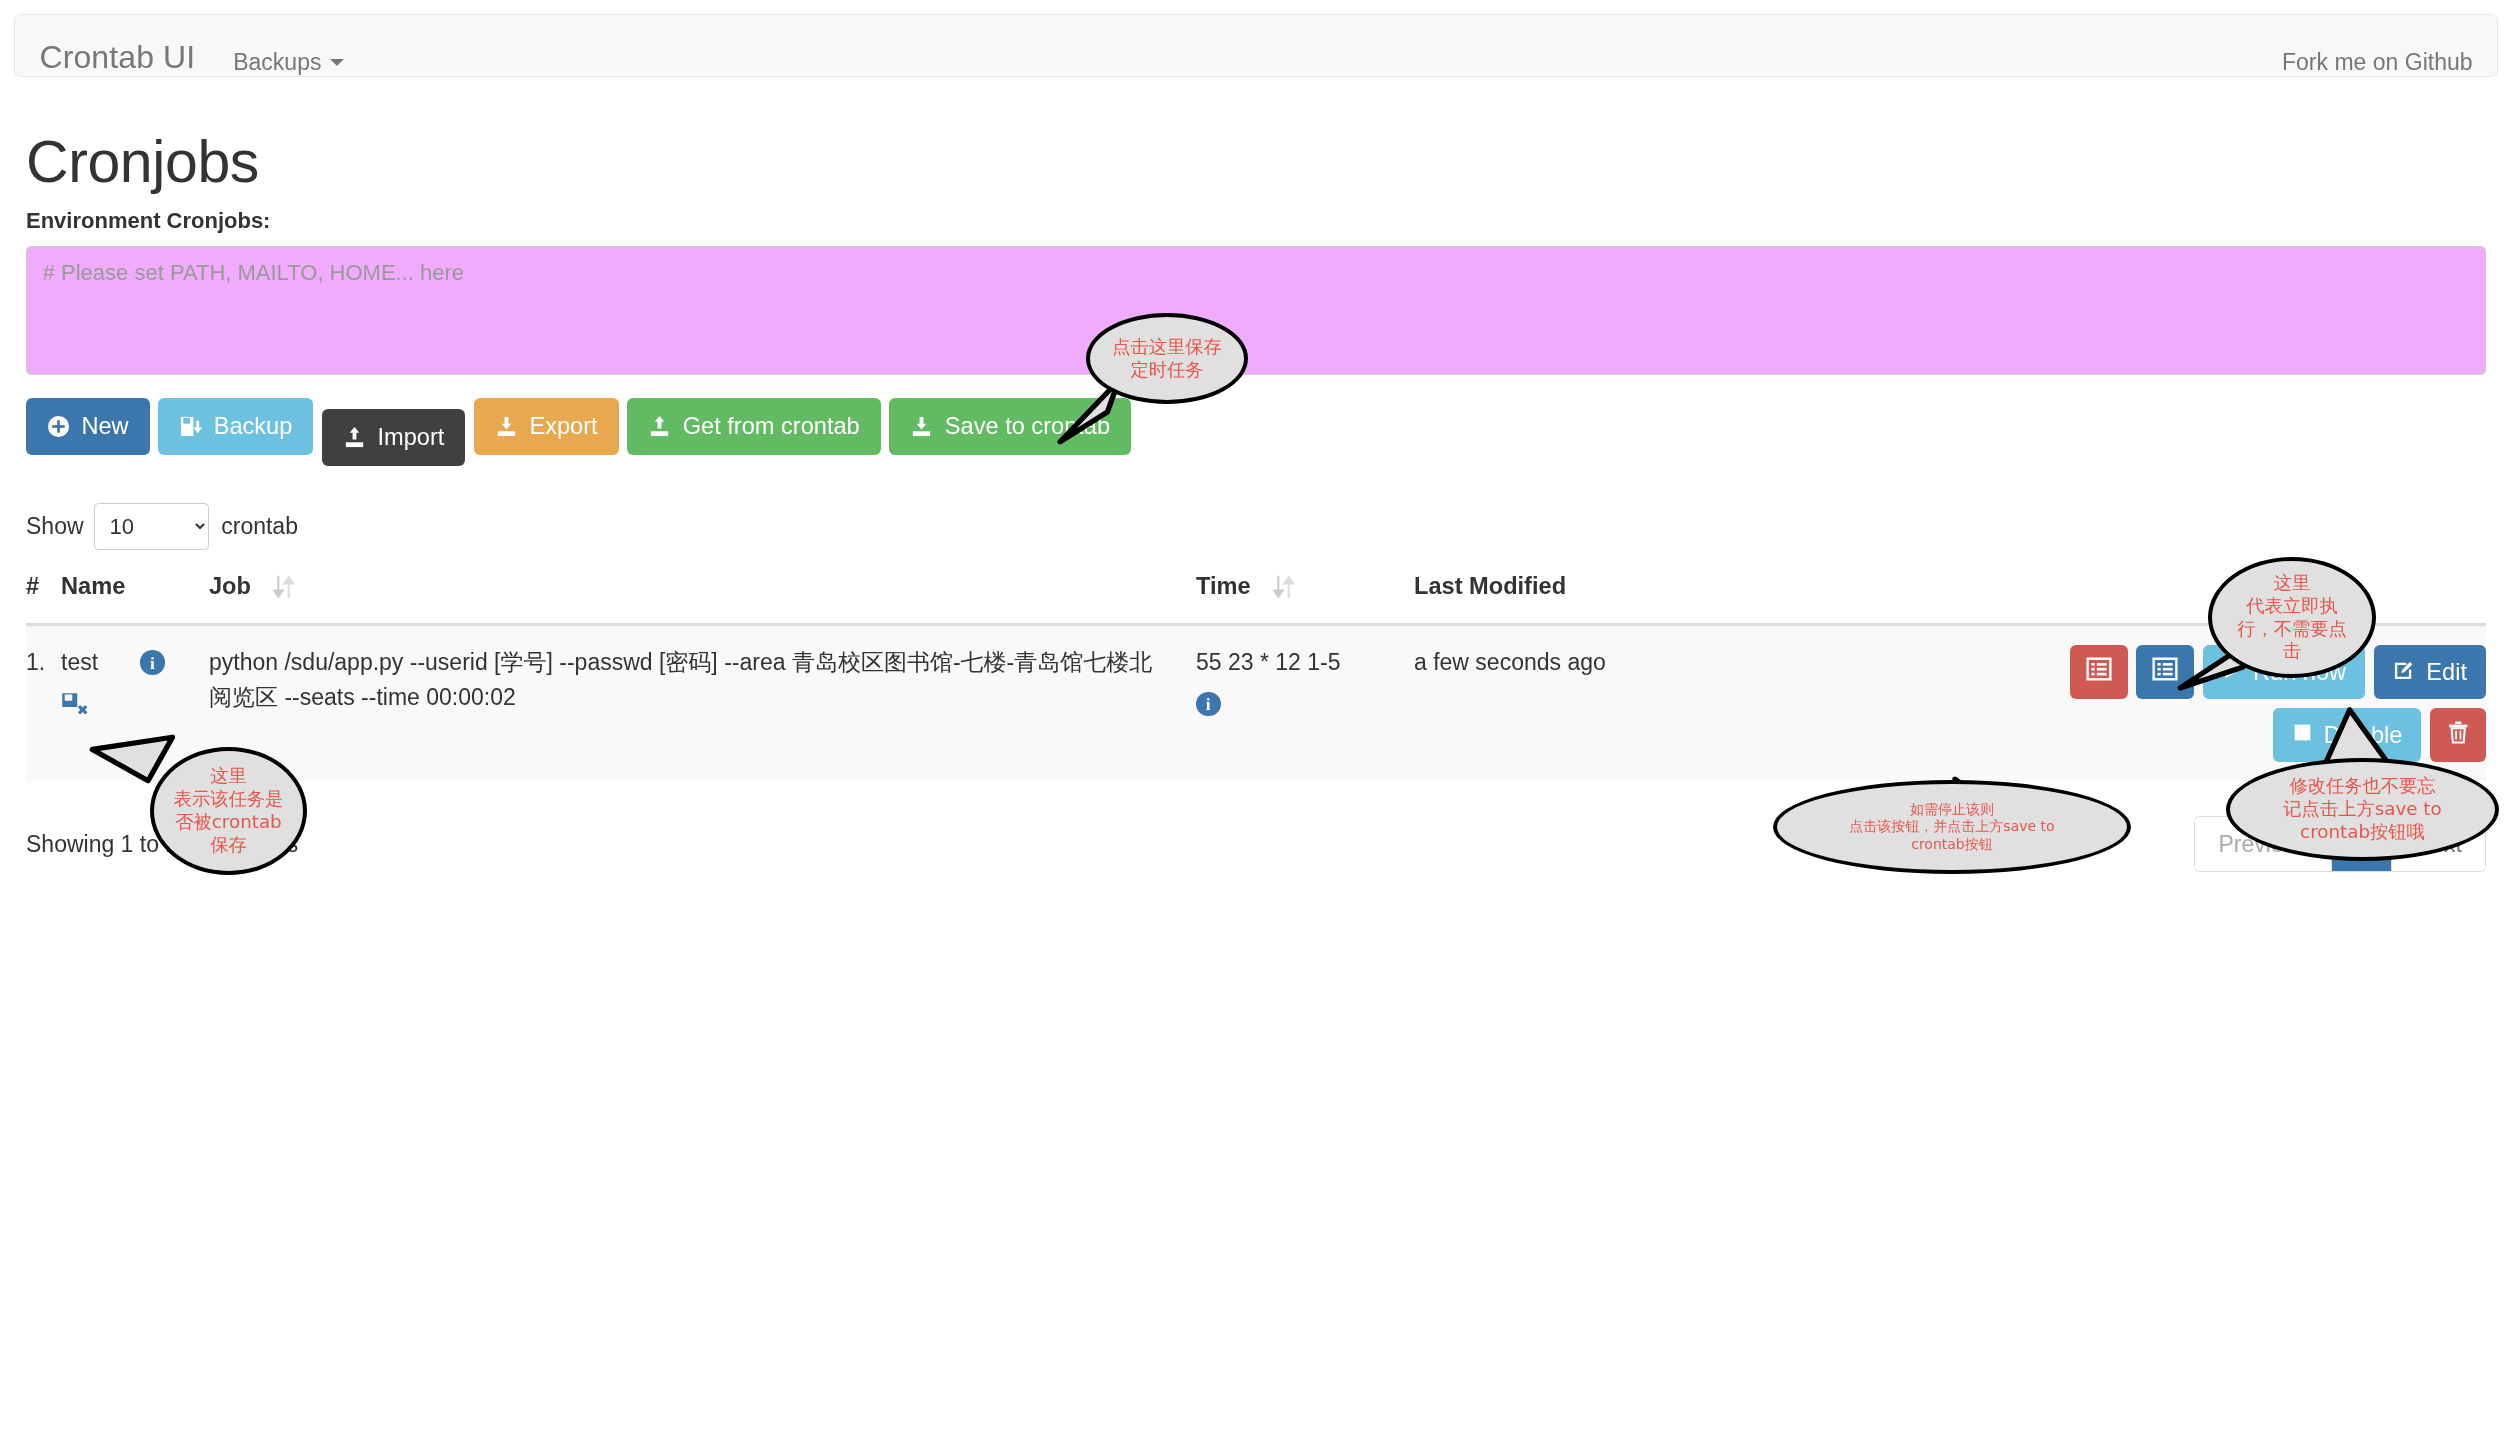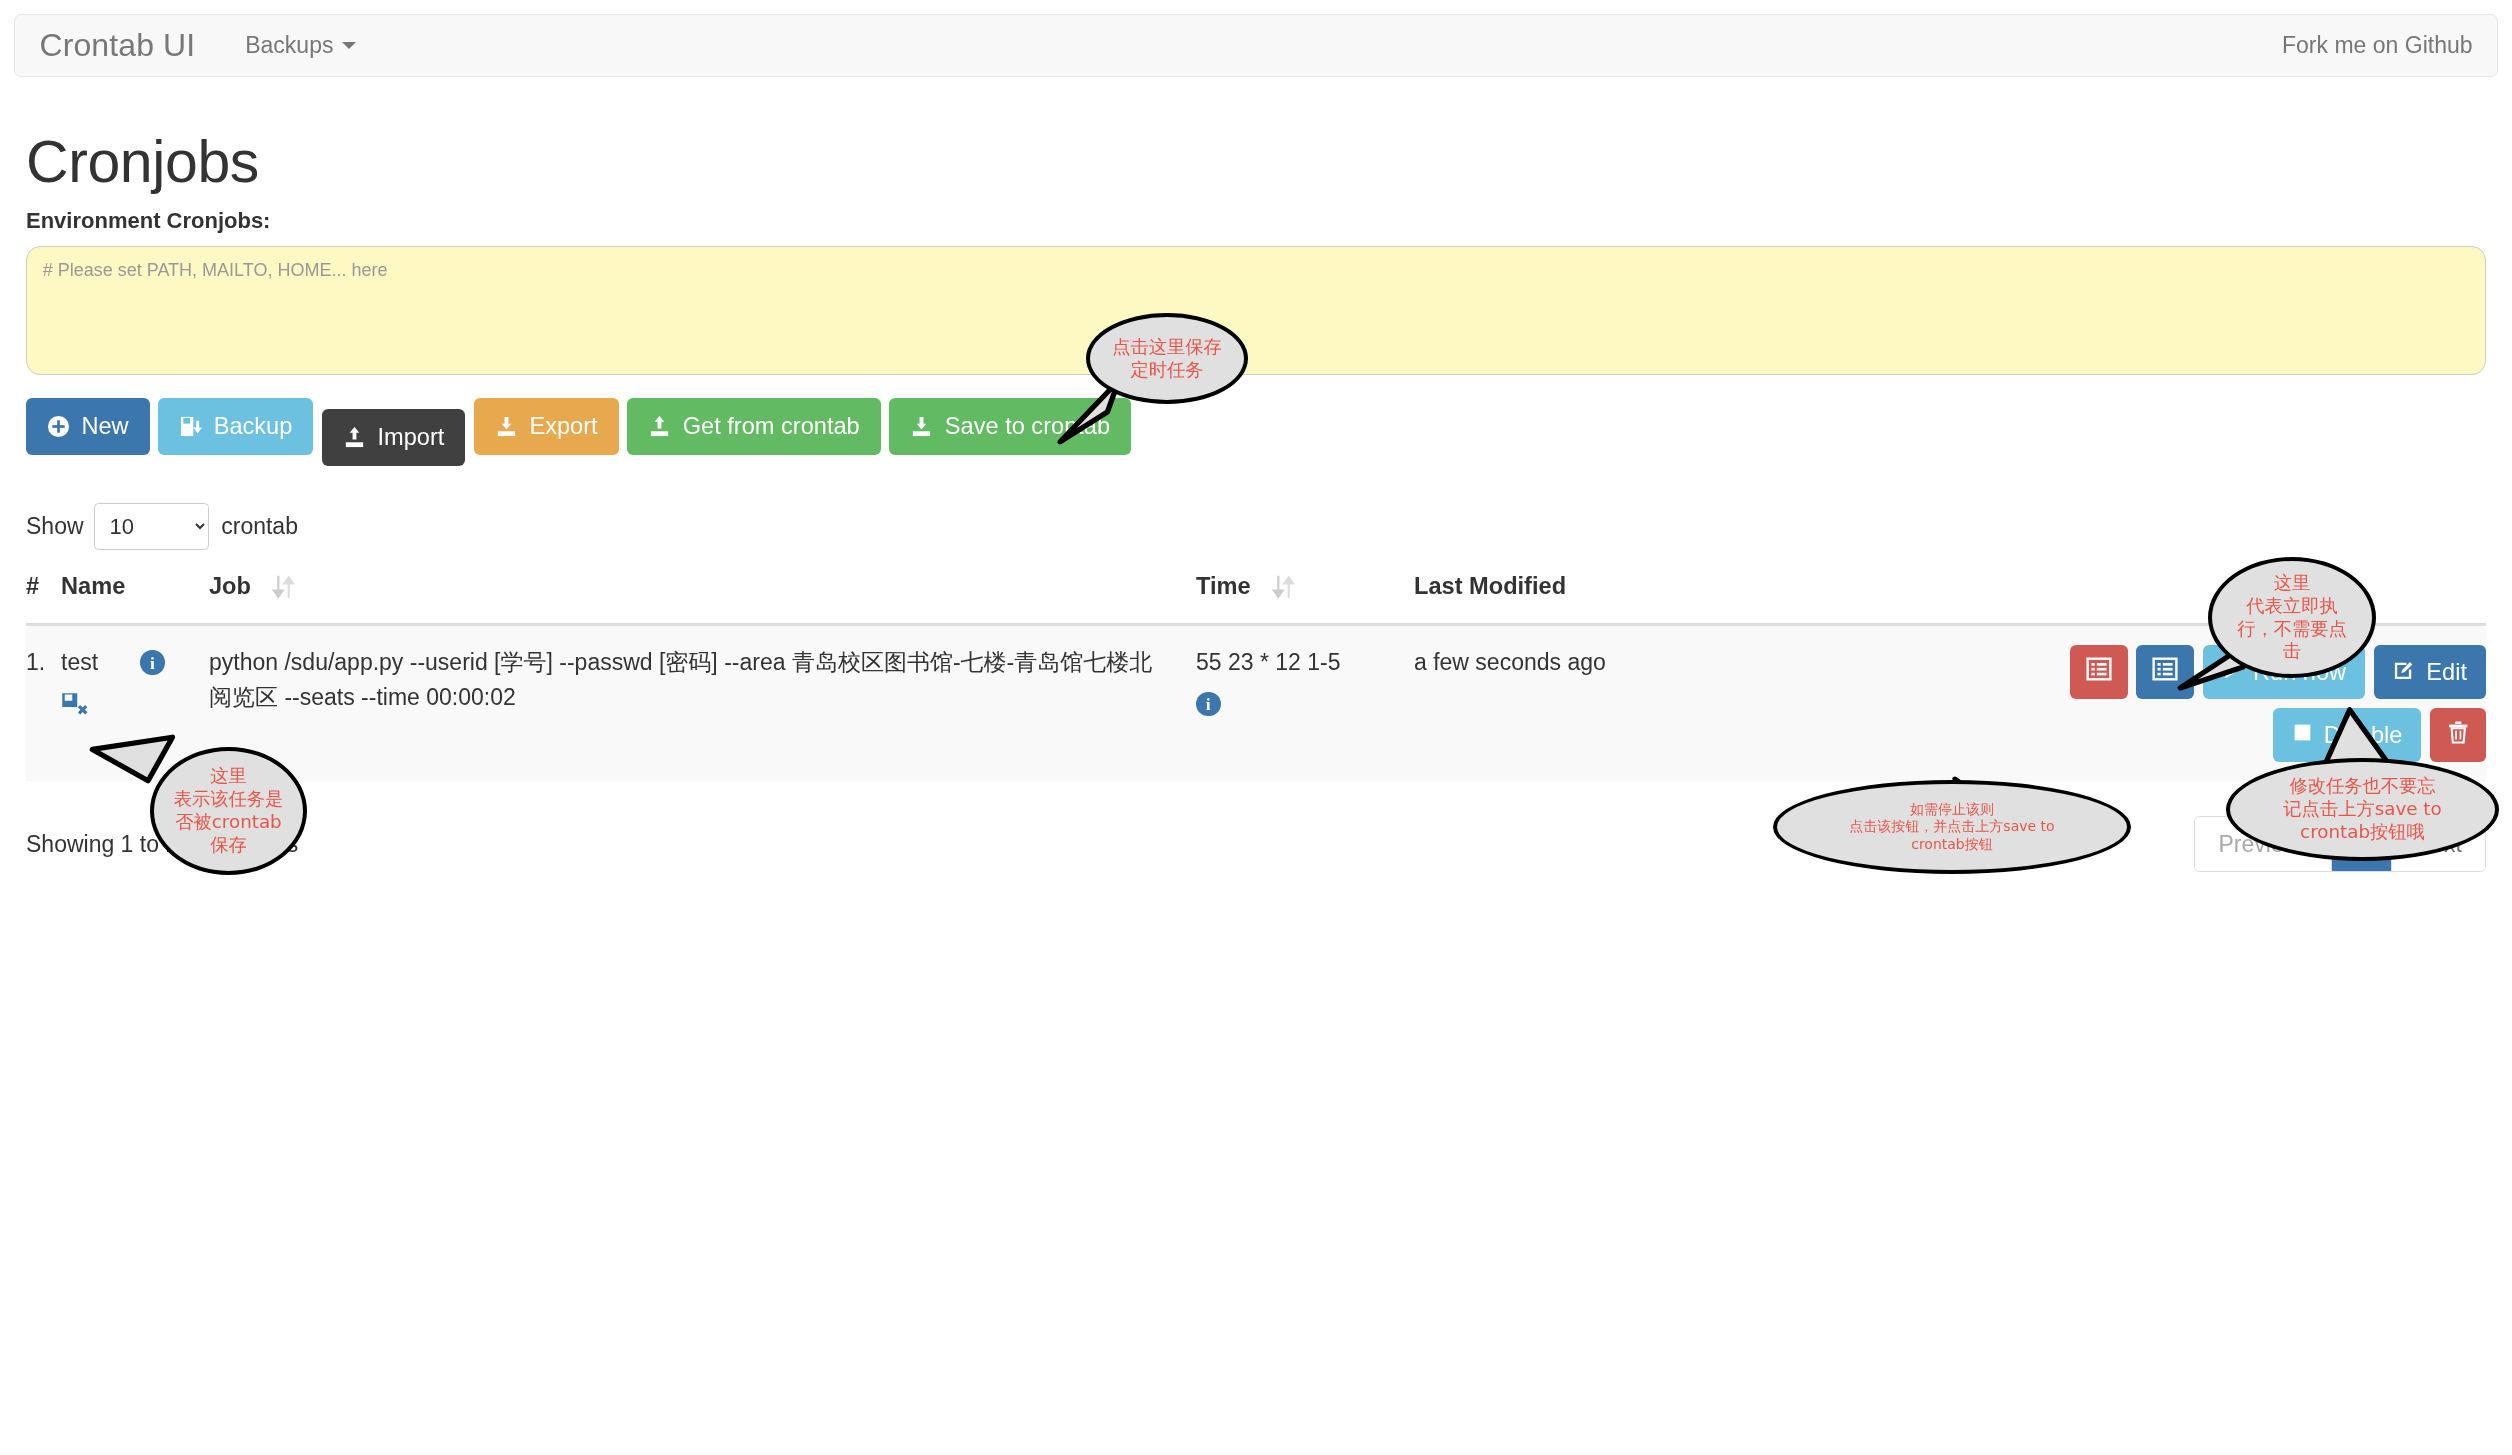--- a/index.html
+++ b/index.html
@@ -11,23 +11,22 @@
   body { width: 2512px; height: 1455px; position: relative; overflow: hidden; }
 
   
   .navbar {
     margin: 14px 14px 0 14px;
     height: 63px;
     background: #f8f8f8;
     border: 0.9px solid #e7e7e7;
     border-radius: 7px;
     display: flex;
-    align-items: center;
+    align-items: flex-end;
     padding: 0 24.5px;
-    gap: 12px;
   }
   .brand {
     font-size: 32px;
     color: #777;
     letter-spacing: 0.1px;
     margin-right: 38px;
     text-decoration: none;
   }
   .nav-link {
     font-size: 23px;
@@ -63,27 +62,27 @@
   .env-label {
     font-size: 22px;
     font-weight: bold;
     color: #333;
     margin-bottom: 12.2px;
   }
   .env-textarea {
     width: 100%;
     height: 129px;
     border: 0.9px solid #ccc;
-    border-radius: 14px;
+    border-radius: 5px;
     padding: 12.2px 15.7px;
-    font-size: 18px;
+    font-size: 22px;
     color: #333;
     resize: none;
     font-family: "Liberation Sans", sans-serif;
-    background: #fef9c3;
+    background: #f0abfc;
     display: block;
   }
   .env-textarea::placeholder { color: #999; }
 
   
   .btn-row { display: flex; gap: 8.7px; margin-top: 23px; }
   .btn {
     border: none;
     border-radius: 6.1px;
     color: #fff;

